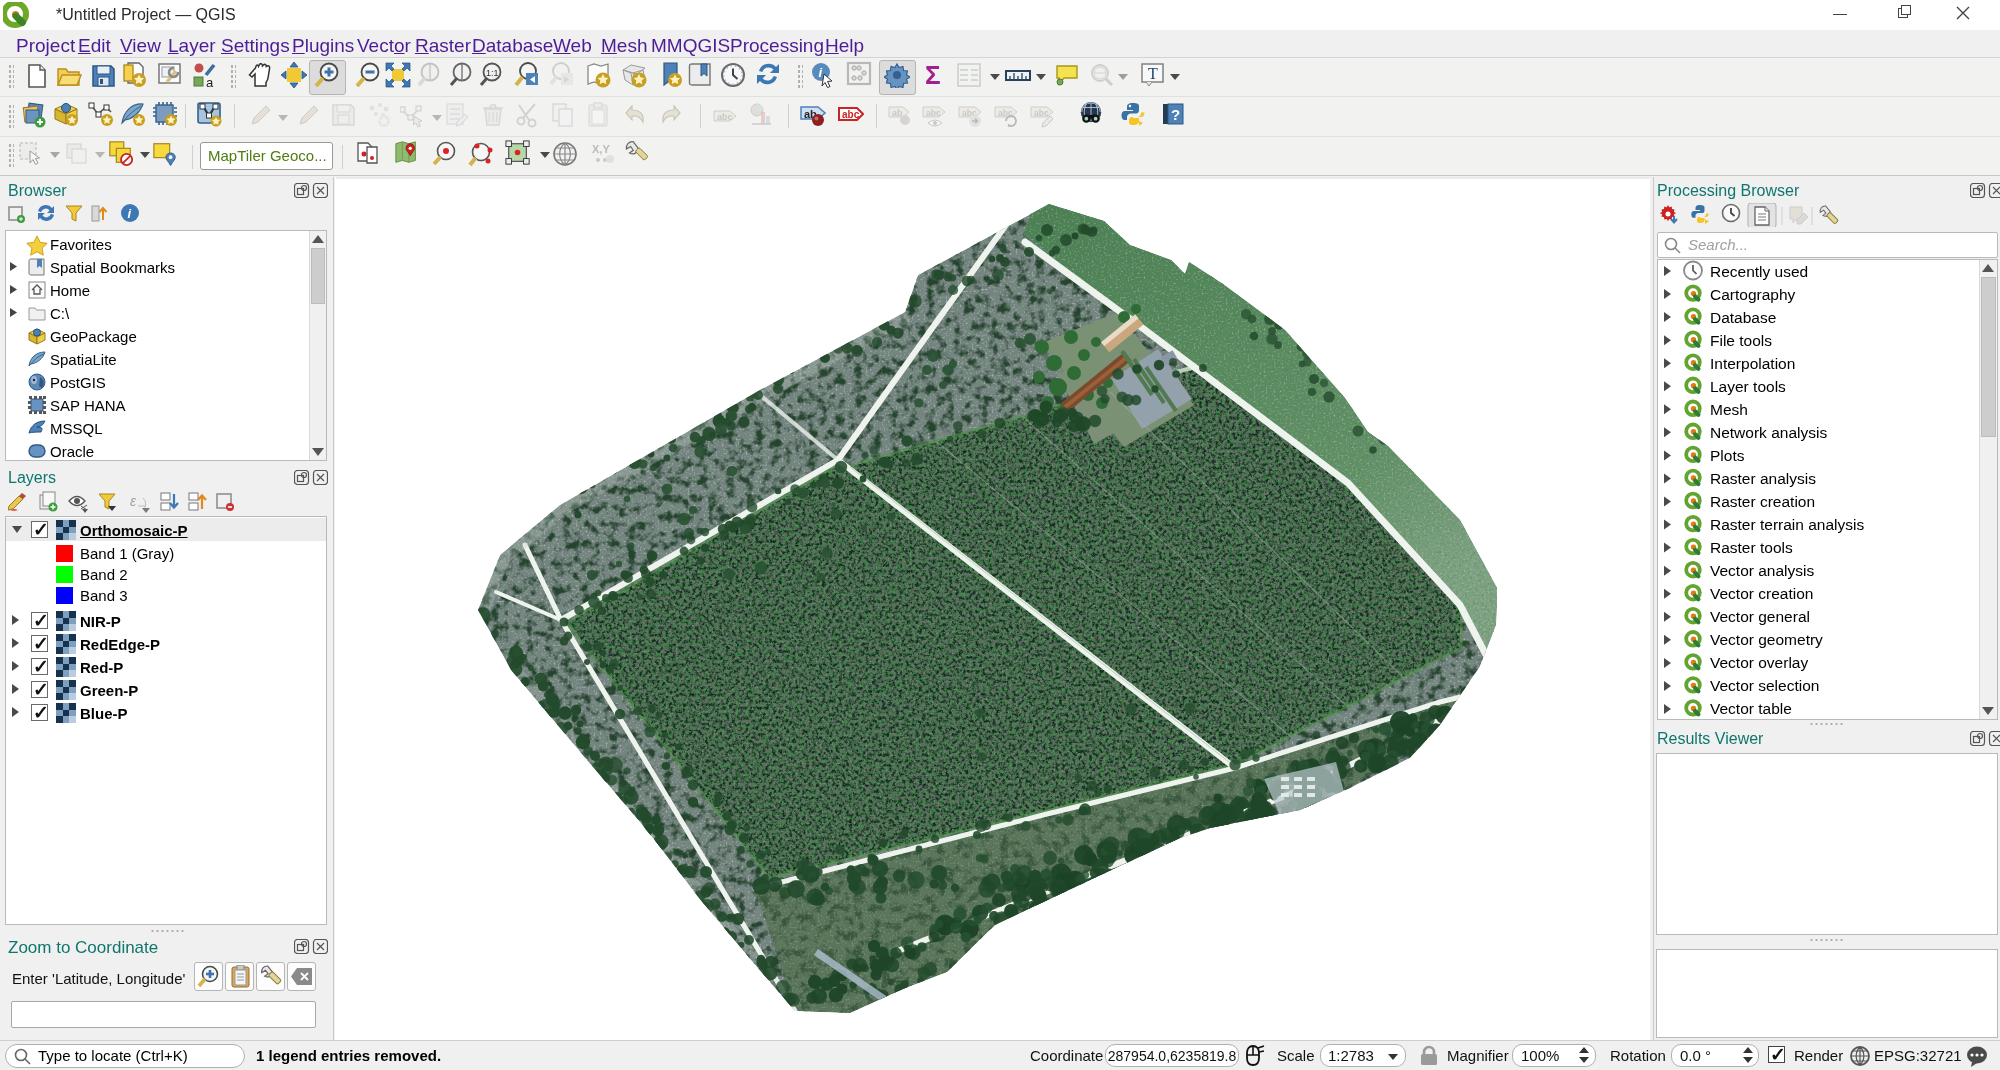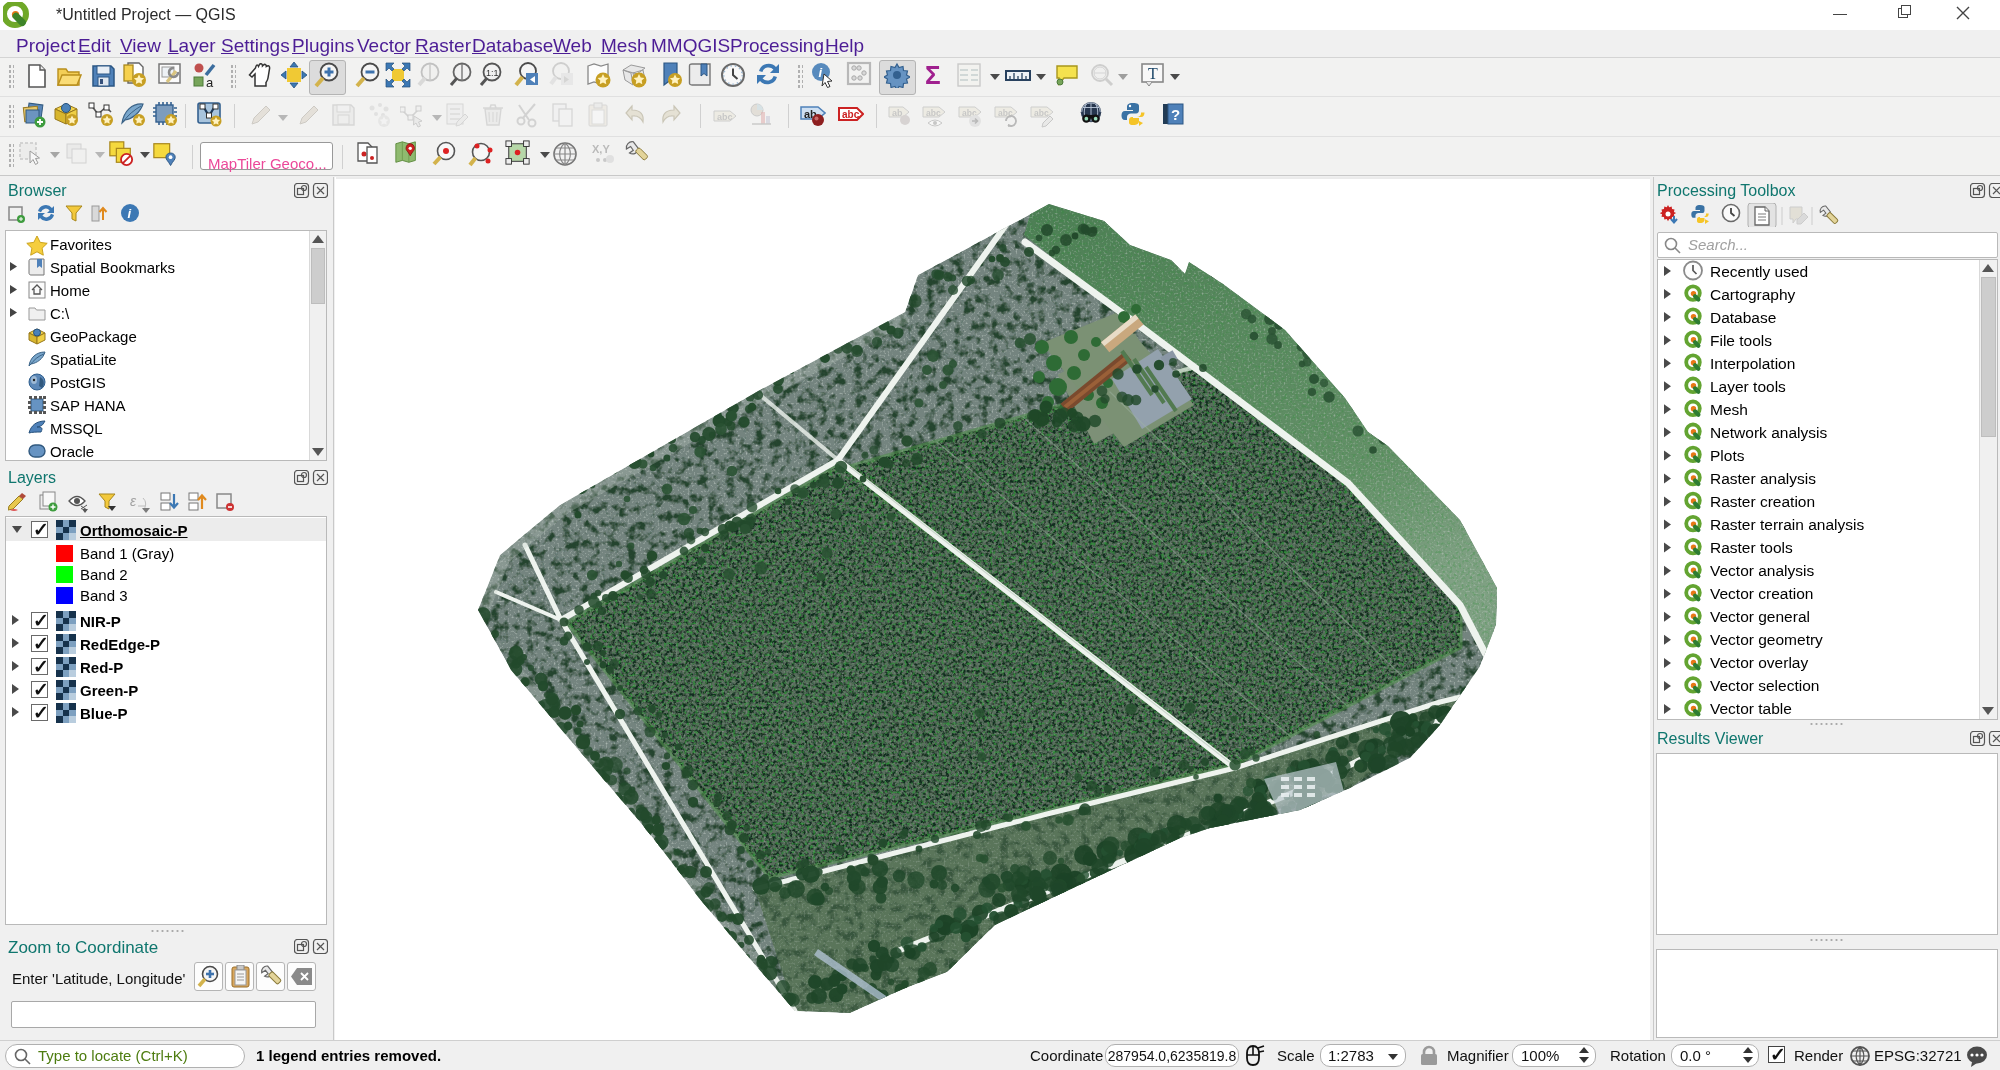--- a/index.html
+++ b/index.html
@@ -490,21 +490,21 @@
         <line x1="16" y1="25" x2="24" y2="17" stroke="#c22" stroke-width="2"></line>
       </svg>
     <div class="drop" style="left:140px;top:15px"></div>
     <svg class="ticon" style="left:152px;top:3px" viewBox="0 0 28 28">
         <rect x="2" y="4" width="17" height="15" fill="#f5d93e" stroke="#a8871c" stroke-width="1.3"></rect>
         <path d="M20 14 c3 0 5 2 5 4.5 c0 3-2.5 4-5 9 c-2.5-5-5-6-5-9 c0-2.5 2-4.5 5-4.5z" fill="#4f81b9" stroke="#2c5784"></path>
         <circle cx="20" cy="18.5" r="2" fill="#fff"></circle>
       </svg>
     <div class="vsep" style="left:192px;top:8px"></div>
     <div class="sb-input" style="left:200px;top:5px;width:133px;height:28px;border-radius:3px;border-color:#999">
-        <span style="position:absolute;left:7px;top:12px;color:#ec4899;font-size:15px">MapTiler Geoco...</span>
+        <span style="position:absolute;left:7px;top:4px;color:#4d7c0f;font-size:15px">MapTiler Geoco...</span>
       </div>
     <div class="vsep" style="left:342px;top:8px"></div>
     <svg class="ticon" style="left:355px;top:4px" viewBox="0 0 26 26">
         <path d="M3 2 h10 l4 4 v14 h-14z" fill="#fff" stroke="#555" stroke-width="1.3"></path>
         <circle cx="9" cy="13" r="2.5" fill="#c22"></circle>
         <path d="M12 8 h10 l0 16 h-10z" fill="#fff" stroke="#555" stroke-width="1.3" transform="translate(0,-2)"></path>
         <circle cx="17" cy="17" r="2" fill="#c22"></circle>
       </svg>
     <svg class="ticon" style="left:394px;top:3px" viewBox="0 0 28 28">
         <path d="M2 4 l7-2 7 2 7-2 v20 l-7 2 -7-2 -7 2z" fill="#8fba6f" stroke="#5d8a3e"></path>
@@ -1835,21 +1835,21 @@
             <rect x="958" y="616" width="8" height="4" opacity="0.9"></rect>
             <rect x="971" y="616" width="8" height="4" opacity="0.9"></rect>
           </g>
 <path d="M480,775 L560,830 L600,862" fill="none" stroke="#aebfd0" stroke-width="7" opacity="0.8"></path>
 </g>
 </g>
 <line x1="0" y1="1" x2="1314" y2="1" stroke="#d8d8d8"></line>
 </svg>
 
   <div id="rightpanel" class="abs" style="left:1653px;top:177px;width:347px;height:863px;background:#f0f0f0;border-left:1px solid #c9c9c9">
-    <div class="ptitle" style="left:3px;top:5px">Processing Toolbox</div>
+    <div class="ptitle" style="left:3px;top:5px">Processing Browser</div>
     <svg class="abs" style="left:316px;top:6px" width="34" height="15">
         <g fill="none" stroke="#555" stroke-width="1.2">
           <rect x="0.5" y="0.5" width="14" height="14" rx="3"></rect>
           <rect x="3.5" y="5.5" width="6" height="6"></rect>
           <circle cx="10" cy="5" r="2.5"></circle>
           <rect x="19.5" y="0.5" width="14" height="14" rx="3"></rect>
           <path d="M23 4 l7 7 m0-7 l-7 7"></path>
         </g>
       </svg>
     <svg class="abs" style="left:6px;top:26px" width="180" height="24">
@@ -1989,21 +1989,21 @@
     <div class="white" style="left:2px;top:576px;width:342px;height:182px"></div>
     <div class="splitdots" style="left:155px;top:761px"></div>
     <div class="white" style="left:2px;top:772px;width:342px;height:89px"></div>
   </div>
   <div id="statusbar" class="abs">
     <div class="sb-input" style="left:5px;top:3px;width:240px;height:24px;border-radius:12px"></div>
     <svg class="abs" style="left:14px;top:7px" width="17" height="17">
         <circle cx="7" cy="7" r="5.5" fill="none" stroke="#666" stroke-width="1.6"></circle>
         <line x1="11" y1="11" x2="16" y2="16" stroke="#666" stroke-width="1.6"></line>
       </svg>
-    <div class="abs" style="left:38px;top:6px;color:#4d7c0f;font-size:15px">Type to locate (Ctrl+K)</div>
+    <div class="abs" style="left:38px;top:6px;color:#000000;font-size:15px">Type to locate (Ctrl+K)</div>
     <div class="abs" style="left:256px;top:6px;color:#000;font-size:15px;font-weight:bold">1 legend entries removed.</div>
     <div class="abs" style="left:1030px;top:6px">Coordinate</div>
     <div class="sb-input" style="left:1105px;top:3px;width:134px;height:23px;text-align:center;padding-top:3px;font-size:14px">287954.0,6235819.8</div>
     <svg class="abs" style="left:1243px;top:3px" width="24" height="24" viewBox="0 0 24 24">
         <path d="M10 2 c-4 0-6 3-6 7 v5 c0 4 2 7 6 7 s6-3 6-7 v-5 c0-4-2-7-6-7z" fill="none" stroke="#111" stroke-width="1.8"></path>
         <path d="M10 2 v9 m-6 0 h12" stroke="#111" stroke-width="1.6"></path>
         <path d="M15 4 l6-2 m-5 6 l5-1" stroke="#111" stroke-width="1.6"></path>
       </svg>
     <div class="abs" style="left:1277px;top:6px">Scale</div>
     <div class="sb-input" style="left:1320px;top:3px;width:86px;height:23px;padding:2px 0 0 7px">1:2783</div>

